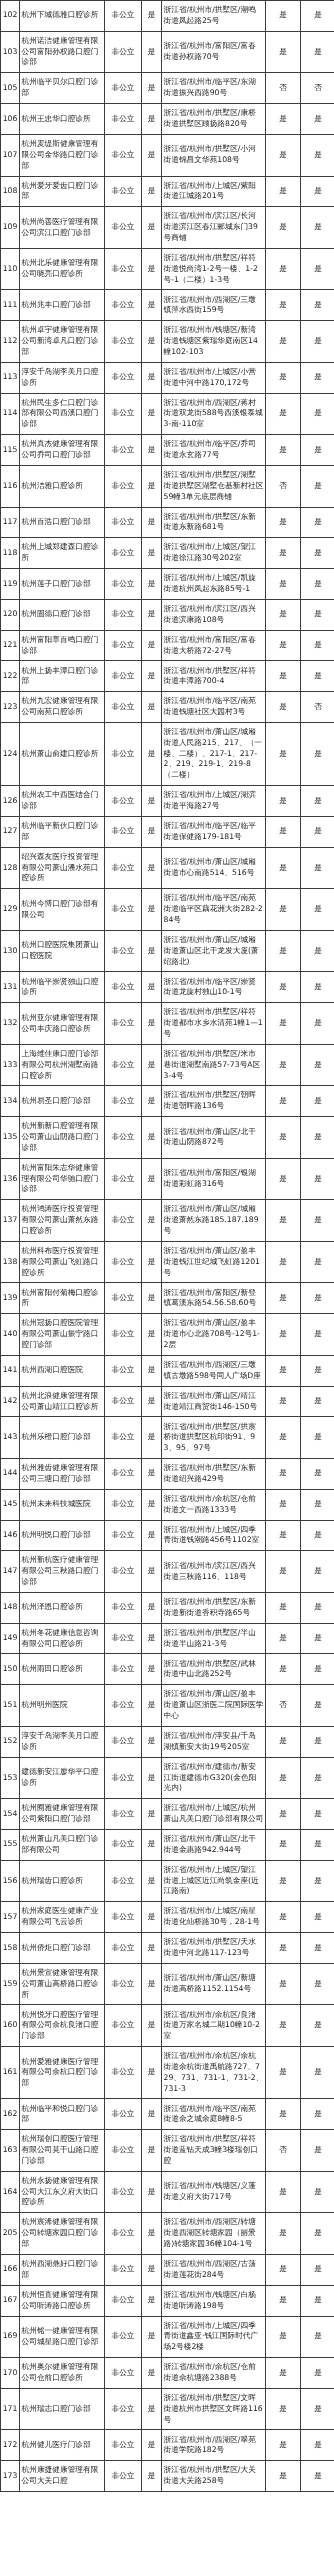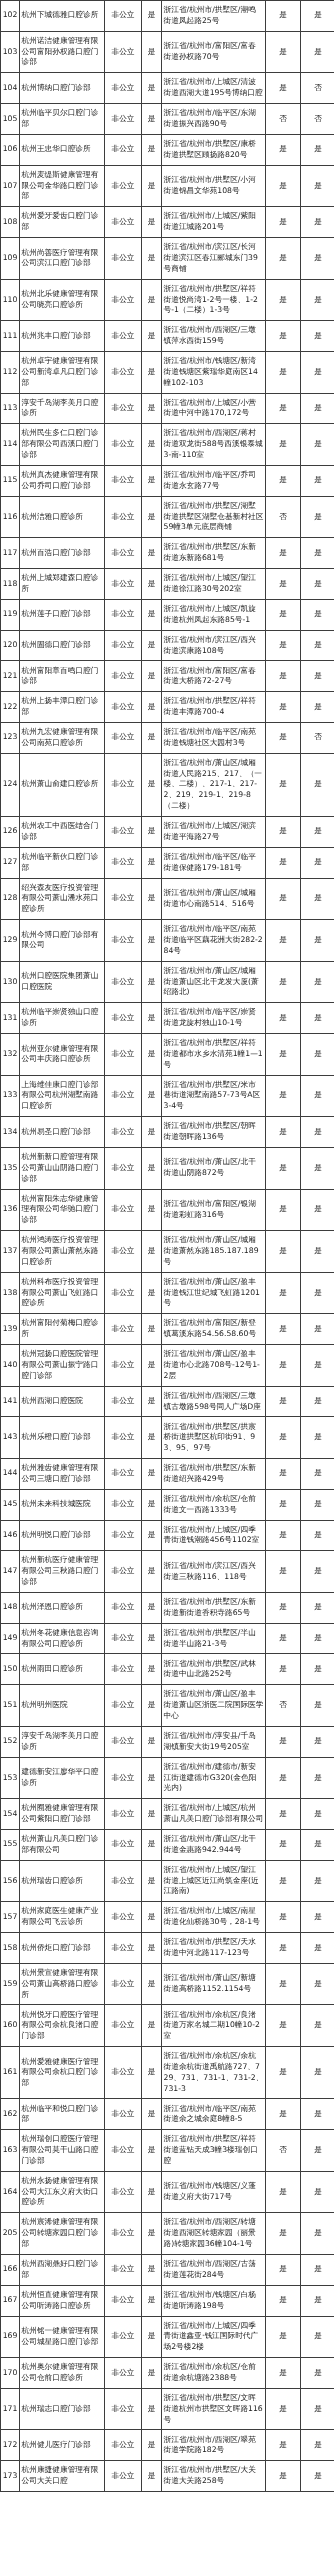--- a/index.html
+++ b/index.html
@@ -68,29 +68,20 @@
   <tr class="data-row">
     <td class="c-no">103</td>
     <td class="c-name">杭州诺洁健康管理有限公司富阳孙权路口腔门诊部</td>
     <td class="c-own">非公立</td>
     <td class="c-yes">是</td>
     <td class="c-addr">浙江省/杭州市/富阳区/富春街道孙权路70号</td>
     <td class="c-f1">是</td>
     <td class="c-f2">是</td>
   </tr>
 
-  <tr class="data-row">
-    <td class="c-no">104</td>
-    <td class="c-name">杭州博纳口腔门诊部</td>
-    <td class="c-own">非公立</td>
-    <td class="c-yes">是</td>
-    <td class="c-addr">浙江省/杭州市/上城区/清波街道西湖大道195号博纳口腔</td>
-    <td class="c-f1">是</td>
-    <td class="c-f2">否</td>
-  </tr>
 
   <tr class="data-row">
     <td class="c-no">105</td>
     <td class="c-name">杭州临平贝尔口腔门诊部</td>
     <td class="c-own">非公立</td>
     <td class="c-yes">是</td>
     <td class="c-addr">浙江省/杭州市/临平区/东湖街道振兴西路90号</td>
     <td class="c-f1">否</td>
     <td class="c-f2">否</td>
   </tr>
@@ -439,20 +430,29 @@
   <tr class="data-row">
     <td class="c-no">141</td>
     <td class="c-name">杭州西湖口腔医院</td>
     <td class="c-own">非公立</td>
     <td class="c-yes">是</td>
     <td class="c-addr">浙江省/杭州市/西湖区/三墩镇古墩路598号同人广场D座</td>
     <td class="c-f1">是</td>
     <td class="c-f2">是</td>
   </tr>
 
+  <tr class="data-row">
+    <td class="c-no">142</td>
+    <td class="c-name">杭州北浪健康管理有限公司萧山靖江口腔诊所</td>
+    <td class="c-own">非公立</td>
+    <td class="c-yes">是</td>
+    <td class="c-addr">浙江省/杭州市/萧山区/靖江街道靖江商贸街146-150号</td>
+    <td class="c-f1">是</td>
+    <td class="c-f2">是</td>
+  </tr>
 
   <tr class="data-row">
     <td class="c-no">143</td>
     <td class="c-name">杭州乐橙口腔门诊部</td>
     <td class="c-own">非公立</td>
     <td class="c-yes">是</td>
     <td class="c-addr">浙江省/杭州市/拱墅区/拱宸桥街道拱墅区杭印街91、93、95、97号</td>
     <td class="c-f1">是</td>
     <td class="c-f2">是</td>
   </tr>

